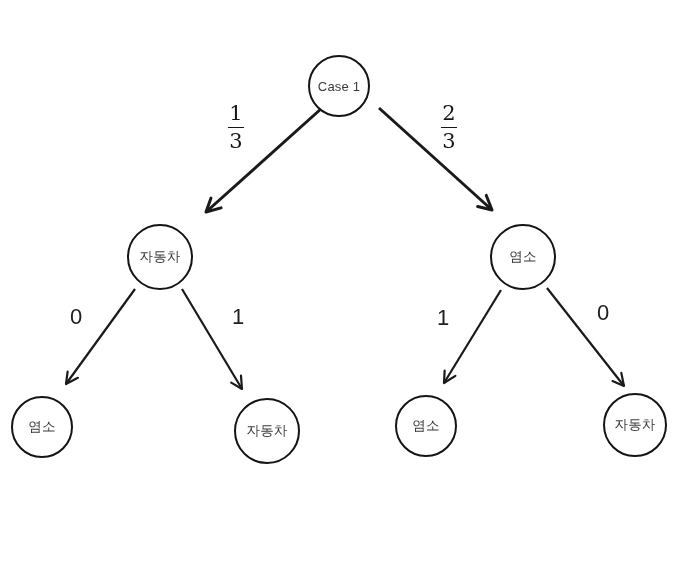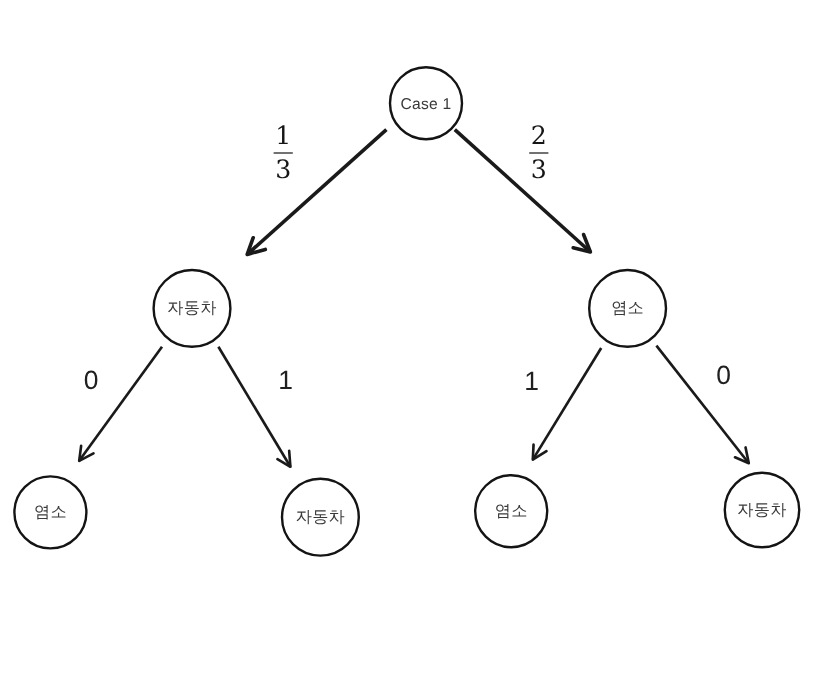--- a/index.html
+++ b/index.html
@@ -24,21 +24,21 @@
     border-radius: 50%;
     background: #ffffff;
     display: flex;
     align-items: center;
     justify-content: center;
     color: #3a3a3a;
     font-size: 13.5px;
     letter-spacing: 0.2px;
     white-space: nowrap;
   }
-  .node-root     { left: 324px; top:  55px; width: 62px; height: 62px; font-size: 13px; justify-content: center; }
+  .node-root     { left: 308px; top:  55px; width: 62px; height: 62px; font-size: 13px; justify-content: center; }
   .node-mid-left { left: 127px; top: 224px; width: 66px; height: 66px; }
   .node-mid-right{ left: 490px; top: 224px; width: 66px; height: 66px; }
   .node-leaf-1   { left:  11px; top: 396px; width: 62px; height: 62px; }
   .node-leaf-2   { left: 234px; top: 398px; width: 66px; height: 66px; }
   .node-leaf-3   { left: 395px; top: 395px; width: 62px; height: 62px; }
   .node-leaf-4   { left: 603px; top: 393px; width: 64px; height: 64px; }
 
   
   .fraction {
     position: absolute;

